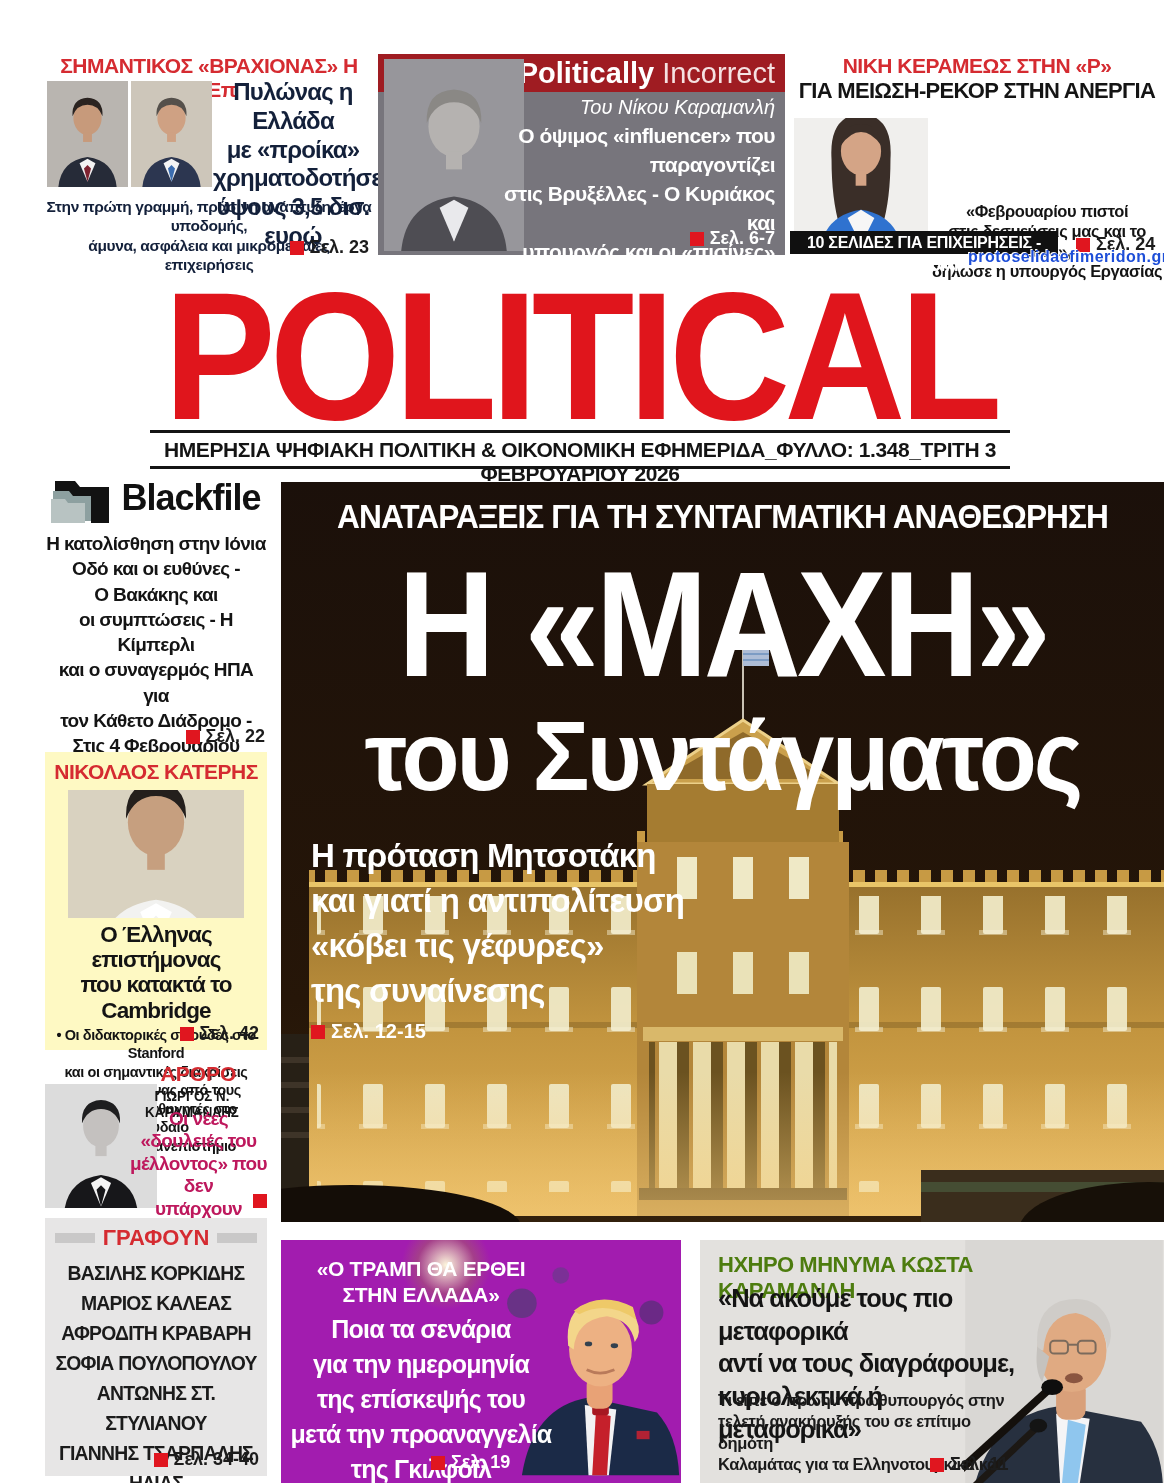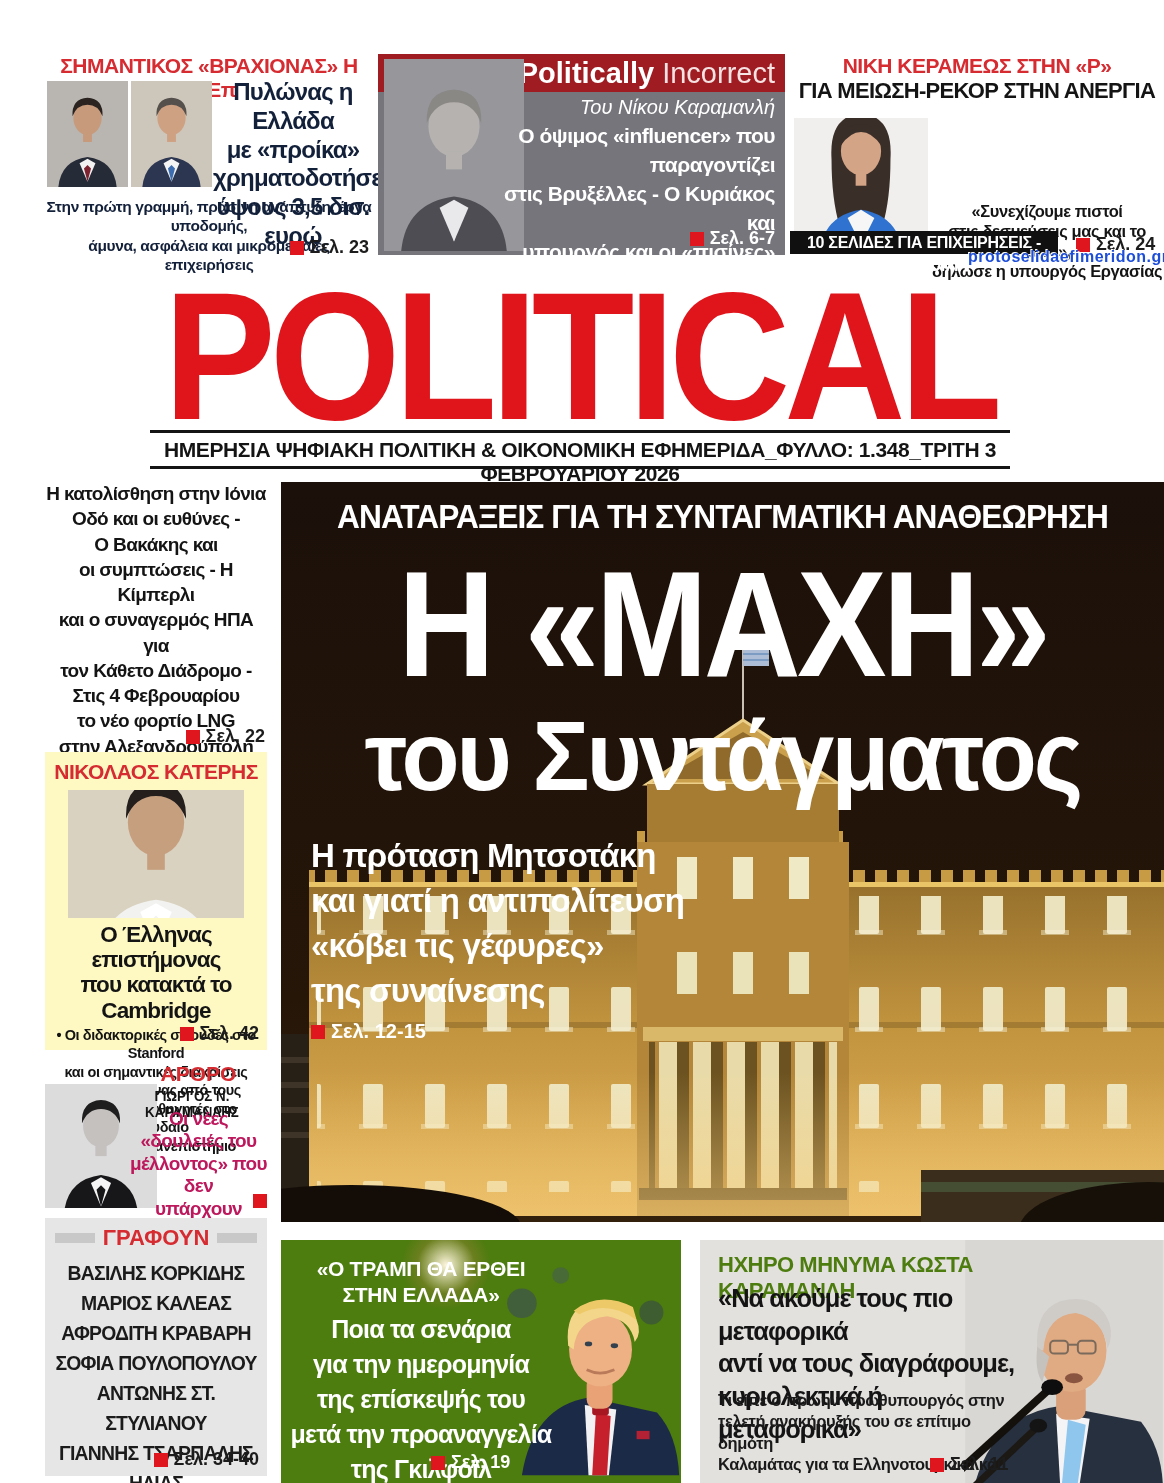--- a/index.html
+++ b/index.html
@@ -86,21 +86,21 @@
               text-align:center;letter-spacing:-1px;transform:scaleX(0.96);transform-origin:center;}
   #feat .h1{position:absolute;left:0;top:62px;width:883px;font-size:140px;font-weight:bold;color:#fff;
             text-align:center;letter-spacing:-4px;transform:scale(0.96,1.08);transform-origin:center top;line-height:1.05;}
   #feat .h2{position:absolute;left:0;top:222px;width:883px;font-size:97px;font-weight:bold;color:#fff;
             text-align:center;letter-spacing:-3px;transform:scale(0.98,1.02);transform-origin:center top;line-height:1.05;}
   #feat .sub{position:absolute;left:30px;top:352px;font-size:33px;font-weight:bold;color:#fff;
              line-height:1.36;letter-spacing:-0.8px;}
   #feat .pr{position:absolute;left:30px;top:538px;}
   #feat .pr .lbl{font-size:20px;}
   
-  #bt{left:281px;top:1240px;width:400px;height:243px;background:#4d7c0f;overflow:hidden;}
+  #bt{left:281px;top:1240px;width:400px;height:243px;background:#a21caf;overflow:hidden;}
   #bt .glow{position:absolute;left:120px;top:-20px;width:90px;height:90px;border-radius:50%;
             background:radial-gradient(circle,#fdf6dc 0%,#a8853f55 45%,transparent 70%);}
   #bt .kick{position:absolute;left:6px;top:16px;width:268px;font-size:21px;font-weight:bold;color:#fff;
             text-align:center;line-height:1.25;letter-spacing:-0.3px;}
   #bt .hl{position:absolute;left:6px;top:72px;width:268px;font-size:25px;font-weight:bold;color:#fff;
           text-align:center;line-height:1.4;letter-spacing:-0.8px;}
   #bt .pr{position:absolute;left:150px;top:212px;}
   #bt svg.fig{position:absolute;right:0;bottom:0;}
   #bk{left:700px;top:1240px;width:464px;height:243px;background:#e3e1de;overflow:hidden;}
   #bk .kick{position:absolute;left:18px;top:12px;width:300px;font-size:22px;font-weight:bold;color:#4d7c0f;
@@ -185,40 +185,49 @@
     </div>
   </div>
 
   <div id="tr" class="abs">
     <div class="k1">ΝΙΚΗ ΚΕΡΑΜΕΩΣ ΣΤΗΝ «Ρ»</div>
     <div class="k2">ΓΙΑ ΜΕΙΩΣΗ-ΡΕΚΟΡ ΣΤΗΝ ΑΝΕΡΓΙΑ</div>
     <svg class="ph" width="134" height="114" style="--bg:#f0efed;--skin:#d4a486;--hair:#3a2e28;--suit:#2f72cf;--shirt:#f6f6f6">
         <use href="#bustf"></use>
       </svg>
     <div class="dek">
-      <div>«Συνεχίζουμε πιστοί</div>
+      <div>«Φεβρουαρίου πιστοί</div>
       <div>στις δεσμεύσεις μας και το 2026»,</div>
       <div>δήλωσε η υπουργός Εργασίας</div>
     </div>
     <div class="banner">10 ΣΕΛΙΔΕΣ ΓΙΑ ΕΠΙΧΕΙΡΗΣΕΙΣ - ΟΙΚΟΝΟΜΙΑ</div>
     <div class="pr pref">
       <span class="sq"></span>
       <span class="lbl">Σελ. 24</span>
     </div>
   </div>
   <div id="wm" class="abs">protoselidaefimeridon.gr</div>
 
   <div id="mast" class="abs">
     <div class="title">POLITICAL</div>
     <div class="rule" style="top:158px"></div>
     <div class="subtitle">ΗΜΕΡΗΣΙΑ ΨΗΦΙΑΚΗ ΠΟΛΙΤΙΚΗ &amp; ΟΙΚΟΝΟΜΙΚΗ ΕΦΗΜΕΡΙΔΑ_ΦΥΛΛΟ: 1.348_ΤΡΙΤΗ 3 ΦΕΒΡΟΥΑΡΙΟΥ 2026</div>
     <div class="rule" style="top:194px"></div>
   </div>
 
   <div id="bf" class="abs">
+    <div class="head">
+      <svg width="62" height="50" viewBox="0 0 62 50">
+        <path d="M4 8 h20 l5 6 h29 v34 h-54 z" fill="#121212"></path>
+        <path d="M2 18 h16 l4 5 h20 v25 h-40 z" fill="#8da0a0"></path>
+        <path d="M0 26 h14 l3 4 h17 v20 h-34 z" fill="#b8c3c2"></path>
+        <rect x="40" y="22" width="18" height="28" fill="#121212"></rect>
+      </svg>
+      <span class="title">Blackfile</span>
+    </div>
     <div class="body">
       <div>Η κατολίσθηση στην Ιόνια</div>
       <div>Οδό και οι ευθύνες -</div>
       <div>Ο Βακάκης και</div>
       <div>οι συμπτώσεις - Η Κίμπερλι</div>
       <div>και ο συναγερμός ΗΠΑ για</div>
       <div>τον Κάθετο Διάδρομο -</div>
       <div>Στις 4 Φεβρουαρίου</div>
       <div>το νέο φορτίο LNG</div>
       <div>στην Αλεξανδρούπολη</div>

